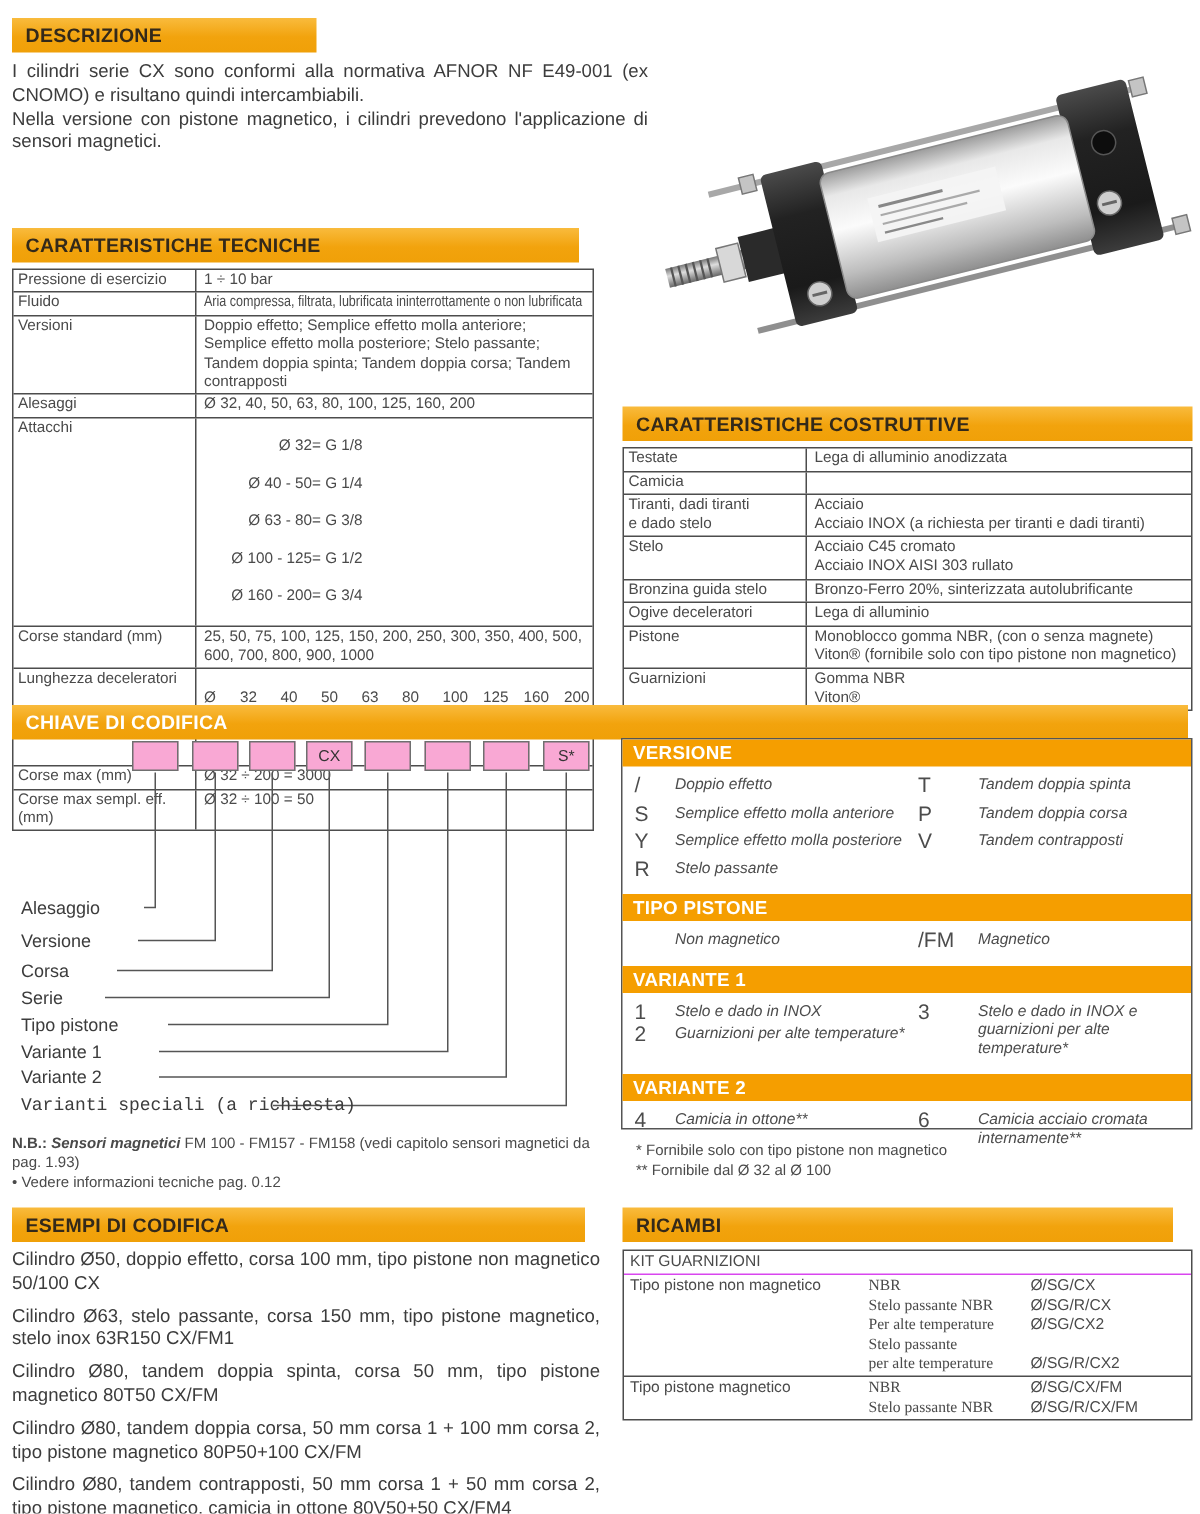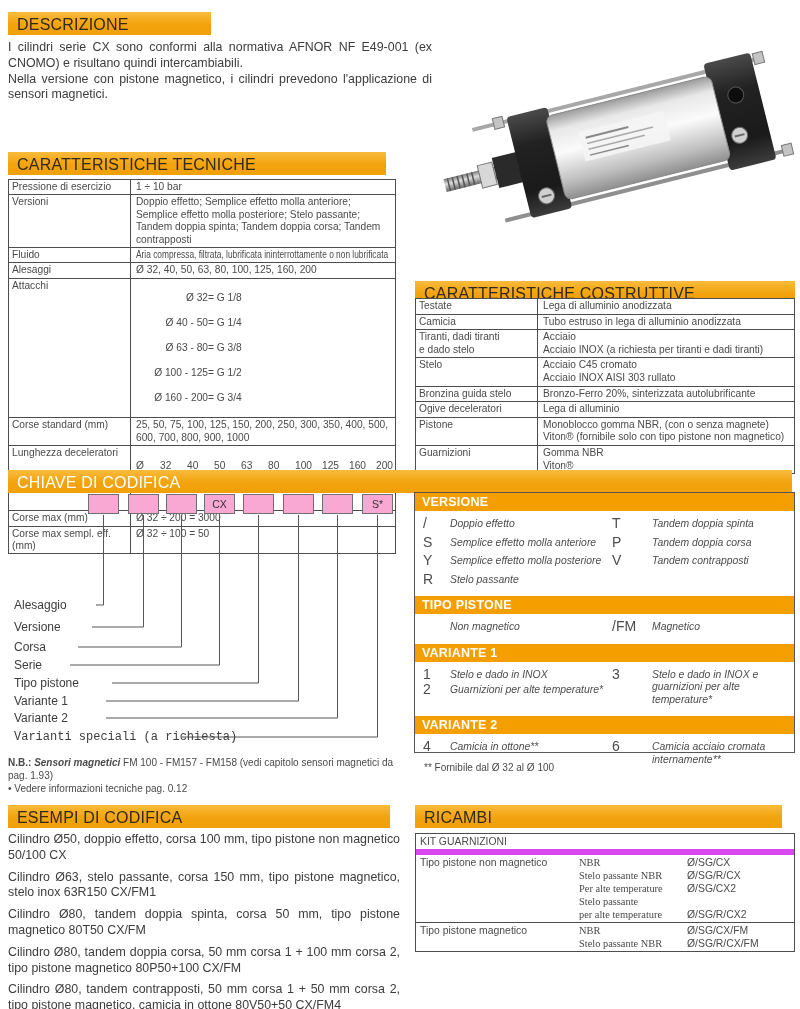--- a/index.html
+++ b/index.html
@@ -1,20 +1,20 @@
 <!DOCTYPE html>
 <html><head>
 <meta charset="utf-8">
 <style>
   html,body{margin:0;padding:0;background:#fff;}
   body{width:800px;height:1009px;position:relative;font-family:"Liberation Sans",sans-serif;color:#3a3a3a;overflow:hidden;}
   .abs{position:absolute;}
   
   .hbar{position:absolute;background:linear-gradient(180deg,#f9bb3d 0%,#f2a30d 55%,#f0a008 100%);
-        font-weight:normal;font-size:16px;color:#33291a;padding:4px 16px 3px 9px;letter-spacing:.2px;box-sizing:border-box;height:23px;}
+        font-weight:bold;font-size:13px;color:#33291a;padding:4px 16px 3px 9px;letter-spacing:.2px;box-sizing:border-box;height:23px;}
   .hbar.white{color:#ffffff;}
   .subbar{background:#f59e00;color:#fff;font-weight:bold;font-size:12.5px;padding:2px 0 2px 7px;letter-spacing:.2px;}
   
   .t{position:absolute;border:1px solid #4d4d4d;box-sizing:border-box;background:#fff;font-size:10.2px;line-height:12.4px;}
   .tr{display:flex;border-bottom:1px solid #4d4d4d;}
   .tr:last-child{border-bottom:none;}
   .tl{width:122px;flex:0 0 122px;border-right:1px solid #4d4d4d;padding:1px 3px;box-sizing:border-box;white-space:pre-line;color:#4a4a4a;}
   .tv{flex:1;padding:1px 5px;white-space:pre-line;color:#4a4a4a;}
   .squeeze{display:inline-block;transform:scaleX(.82);transform-origin:0 50%;white-space:nowrap;}
   .pair{display:flex;}
@@ -35,21 +35,21 @@
   .panel{position:absolute;border:1px solid #555;box-sizing:border-box;background:#fff;}
   .pgroup{padding:4px 0 5px 0;}
   .cols{display:flex;}
   .colL{width:193px;flex:0 0 193px;padding-left:8px;box-sizing:border-box;}
   .colR{flex:1;padding-left:4px;}
   .vrow{display:flex;margin:2px 0 5px 0;align-items:flex-start;}
   .vcode{width:27px;flex:0 0 27px;font-size:14px;line-height:13px;color:#4c4c4c;}
   .vtext{font-size:10.4px;line-height:12.5px;color:#4c4c4c;padding-top:1px;font-style:italic;}
   
   .kit{position:absolute;border:1px solid #4d4d4d;box-sizing:border-box;font-size:10.4px;line-height:13px;color:#4a4a4a;background:#fff;}
-  .kithead{border-bottom:6px solid #d946ef;padding:1px 4px;}
+  .kithead{border-bottom:1px solid #d946ef;padding:1px 4px;}
   .krow{display:flex;border-bottom:1px solid #4d4d4d;padding:1px 0;}
   .krow:last-child{border-bottom:none;}
   .klabel{width:163px;flex:0 0 163px;padding:0 0 0 4px;box-sizing:border-box;}
   .kentries{flex:1;}
   .kline{display:flex;}
   .km{width:108px;flex:0 0 108px;font-family:Liberation Serif, serif;}
   .kc{flex:1;}
 </style>
 </head>
 <body>
@@ -123,26 +123,26 @@
   </g>
 </svg>
 
 <div class="hbar" style="left:8px;top:152px;width:378px;">CARATTERISTICHE TECNICHE</div>
 <div class="t" style="left:8px;top:179px;width:388px;">
   <div class="tr">
     <div class="tl">Pressione di esercizio</div>
     <div class="tv">1 ÷ 10 bar</div>
   </div>
   <div class="tr">
+    <div class="tl">Fluido</div>
+    <div class="tv"><span class="squeeze">Aria compressa, filtrata, lubrificata ininterrottamente o non lubrificata</span></div>
+  </div>
+  <div class="tr">
     <div class="tl">Versioni</div>
     <div class="tv">Doppio effetto; Semplice effetto molla anteriore; Semplice effetto molla posteriore; Stelo passante; Tandem doppia spinta; Tandem doppia corsa; Tandem contrapposti</div>
-  </div>
-  <div class="tr">
-    <div class="tl">Fluido</div>
-    <div class="tv"><span class="squeeze">Aria compressa, filtrata, lubrificata ininterrottamente o non lubrificata</span></div>
   </div>
   <div class="tr">
     <div class="tl">Alesaggi</div>
     <div class="tv">Ø 32, 40, 50, 63, 80, 100, 125, 160, 200</div>
   </div>
   <div class="tr">
     <div class="tl">Attacchi</div>
     <div class="tv">
       <div class="pair"><span class="pd">Ø 32</span><span>= G 1/8</span></div>
       <div class="pair"><span class="pd">Ø 40 - 50</span><span>= G 1/4</span></div>
@@ -169,29 +169,28 @@
   <div class="tr">
     <div class="tl">Corse max (mm)</div>
     <div class="tv">Ø 32 ÷ 200 = 3000</div>
   </div>
   <div class="tr">
     <div class="tl">Corse max sempl. eff. (mm)</div>
     <div class="tv">Ø 32 ÷ 100 = 50</div>
   </div>
 </div>
 
-<div class="hbar" style="left:415px;top:281px;width:380px;">CARATTERISTICHE COSTRUTTIVE</div>
+<div class="hbar" style="left:415px;top:271px;width:380px;">CARATTERISTICHE COSTRUTTIVE</div>
 <div class="t" style="left:415px;top:298px;width:380px;line-height:12.6px;">
   <div class="tr">
       <div class="tl">Testate</div>
       <div class="tv">Lega di alluminio anodizzata</div>
     </div>
   <div class="tr">
       <div class="tl">Camicia</div>
-      <div class="tv">Tubo estruso in lega di alluminio anodizzata</div>
     </div>
   <div class="tr">
       <div class="tl">Tiranti, dadi tiranti
 e dado stelo</div>
       <div class="tv">Acciaio
 Acciaio INOX (a richiesta per tiranti e dadi tiranti)</div>
     </div>
   <div class="tr">
       <div class="tl">Stelo</div>
       <div class="tv">Acciaio C45 cromato
@@ -342,20 +341,21 @@
     </div>
     <div class="colR">
       <div class="vrow">
           <span class="vcode" style="width:40px;flex-basis:40px;">6</span>
           <span class="vtext" style="max-width:150px;">Camicia acciaio cromata internamente**</span>
         </div>
     </div>
   </div>
 </div>
 <div class="abs smallnote" style="left:424px;top:761px;width:370px;">
+  <div>* Fornibile solo con tipo pistone non magnetico</div>
   <div>** Fornibile dal Ø 32 al Ø 100</div>
 </div>
 
 <div class="hbar" style="left:8px;top:805px;width:382px;">ESEMPI DI CODIFICA</div>
 <div class="abs bodytext ex" style="left:8px;top:832px;width:392px;">
   <p>Cilindro Ø50, doppio effetto, corsa 100 mm, tipo pistone non magnetico 50/100 CX</p>
   <p>Cilindro Ø63, stelo passante, corsa 150 mm, tipo pistone magnetico, stelo inox 63R150 CX/FM1</p>
   <p>Cilindro Ø80, tandem doppia spinta, corsa 50 mm, tipo pistone magnetico 80T50 CX/FM</p>
   <p>Cilindro Ø80, tandem doppia corsa, 50 mm corsa 1 + 100 mm corsa 2, tipo pistone magnetico 80P50+100 CX/FM</p>
   <p>Cilindro Ø80, tandem contrapposti, 50 mm corsa 1 + 50 mm corsa 2, tipo pistone magnetico, camicia in ottone 80V50+50 CX/FM4</p>

